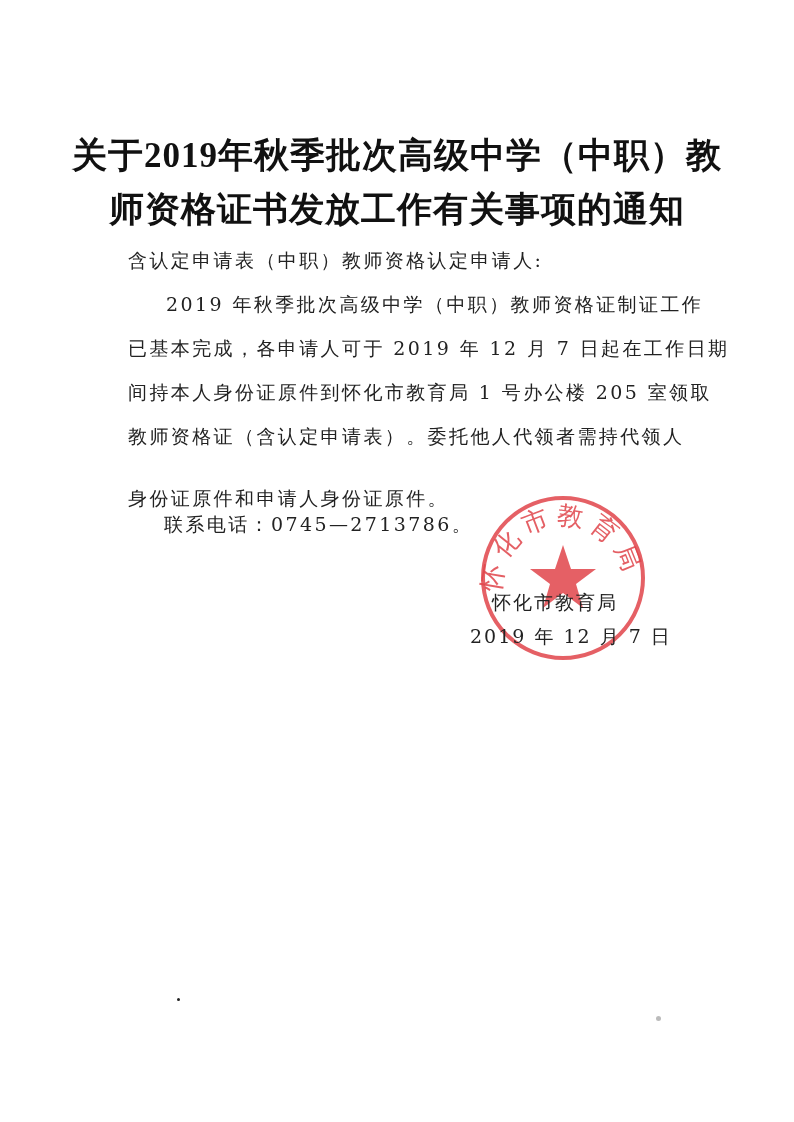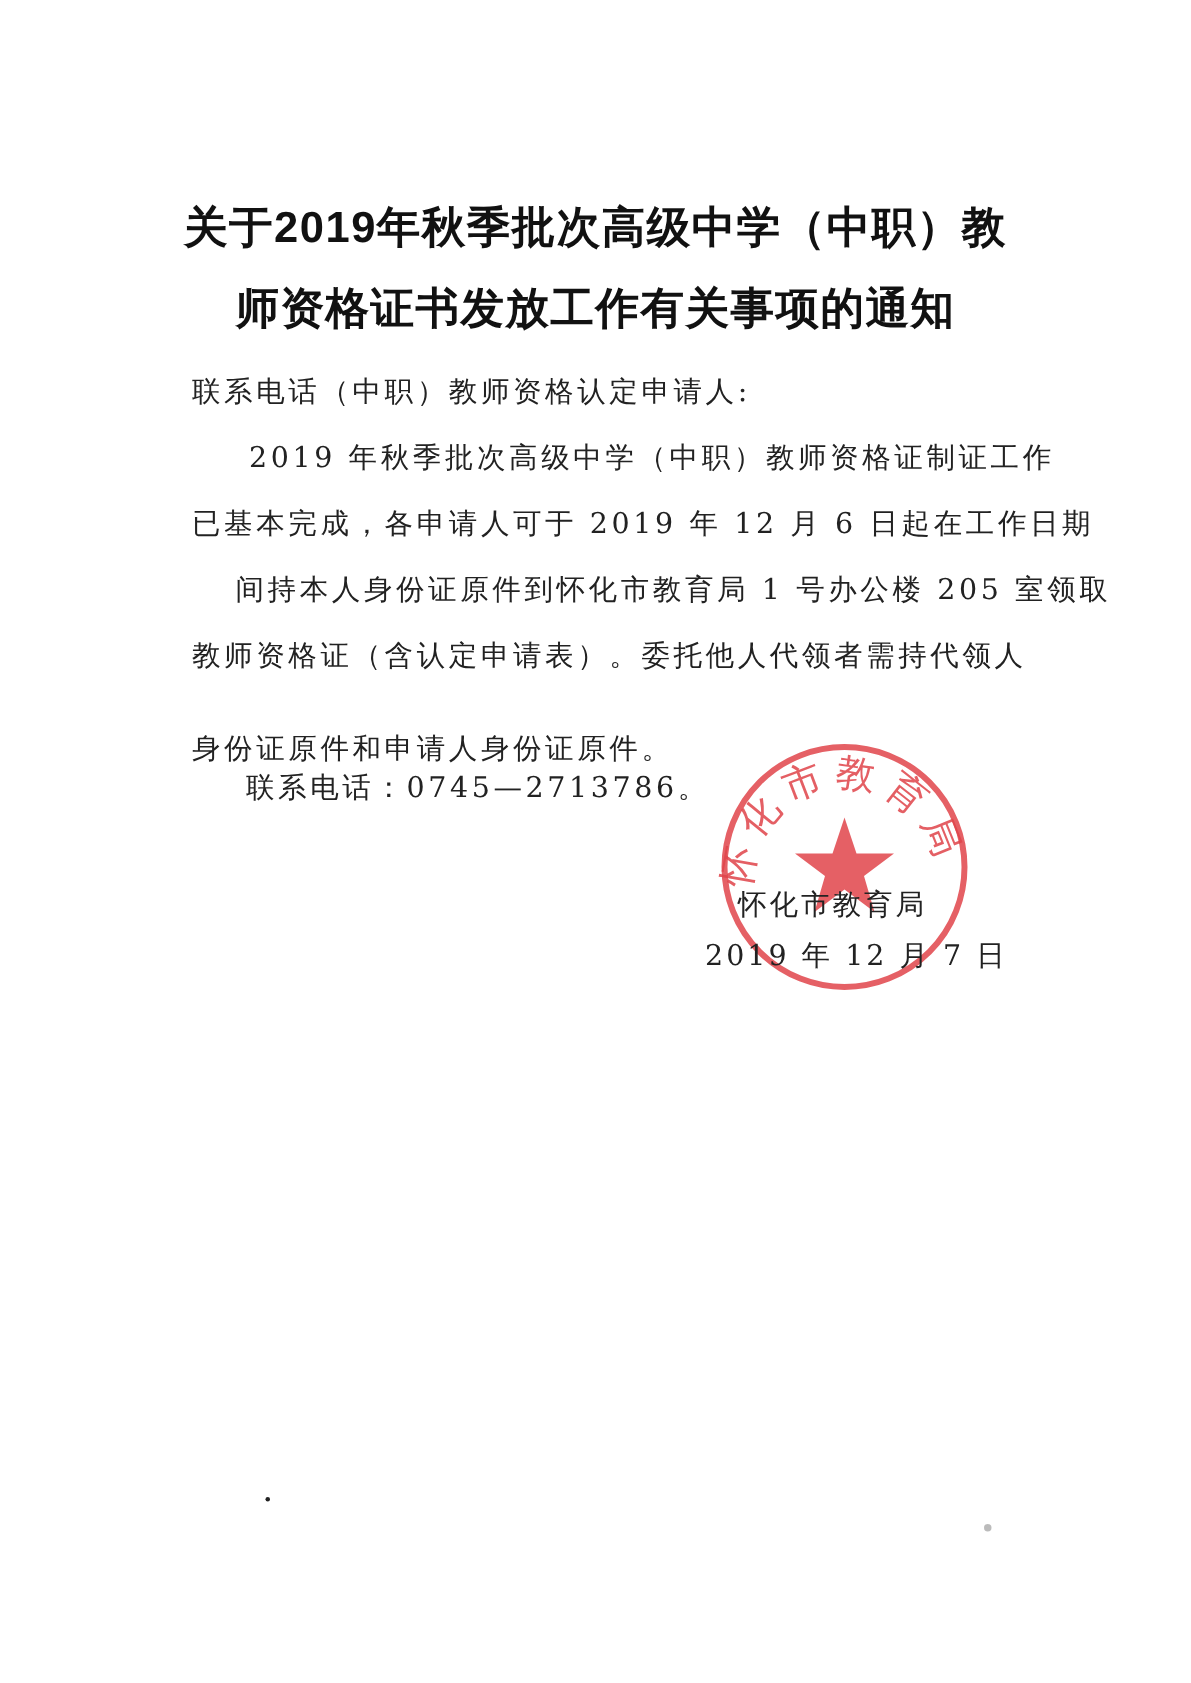--- a/index.html
+++ b/index.html
@@ -2,21 +2,21 @@
 <html><head>
 <meta charset="utf-8">
 <style>
   html, body { margin: 0; padding: 0; }
   body {
     width: 794px; height: 1122px; background: #ffffff; position: relative; overflow: hidden;
     font-family: "DejaVu Serif", "Liberation Serif", serif; color: #1e1e1e;
   }
   .title {
     position: absolute; left: 0; width: 794px; text-align: center;
-    font-family: Liberation Sans, sans-serif; font-weight: bold; font-size: 29px; color: #111;
+    font-family: Liberation Serif, serif; font-weight: bold; font-size: 35px; color: #111;
     letter-spacing: 1px;
   }
   .t1 { top: 132px; }
   .t2 { top: 175px; margin-top: 11px; }
   .line {
     position: absolute; font-size: 19px; letter-spacing: 2.4px; white-space: nowrap; color: #222;
   }
   .stamp {
     position: absolute; left: 478px; top: 493px; width: 170px; height: 170px;
   }
@@ -24,25 +24,25 @@
   .dot { position: absolute; left: 177px; top: 998px; width: 3px; height: 3px; background: #222; border-radius: 50%; }
   .speck { position: absolute; left: 656px; top: 1016px; width: 5px; height: 5px; background: #bbb; border-radius: 50%; }
 </style>
 </head>
 <body>
 
 <div>
   <div class="title t1">关于2019年秋季批次高级中学（中职）教</div>
   <div class="title t2">师资格证书发放工作有关事项的通知</div>
 
-  <div class="line" style="left:128px; top:248px;">联系电话（中职）教师资格认定申请人:</div>
+  <div class="line" style="left:128px; top:248px;">含认定申请表（中职）教师资格认定申请人:</div>
 
   <div class="line" style="left:166px; top:292px;">2019 年秋季批次高级中学（中职）教师资格证制证工作</div>
-  <div class="line" style="left:128px; top:336px;">已基本完成，各申请人可于 2019 年 12 月 6 日起在工作日期</div>
-  <div class="line" style="left:128px; top:380px;margin-left:29px;">间持本人身份证原件到怀化市教育局 1 号办公楼 205 室领取</div>
+  <div class="line" style="left:128px; top:336px;">已基本完成，各申请人可于 2019 年 12 月 7 日起在工作日期</div>
+  <div class="line" style="left:128px; top:380px;">间持本人身份证原件到怀化市教育局 1 号办公楼 205 室领取</div>
   <div class="line" style="left:128px; top:424px;">教师资格证（含认定申请表）。委托他人代领者需持代领人</div>
   <div class="line" style="left:128px; top:486px;">身份证原件和申请人身份证原件。</div>
 
   <div class="line" style="left:164px; top:512px;">联系电话：0745—2713786。</div>
 
   <div class="stamp">
     <svg width="170" height="170" viewBox="0 0 170 170">
       <defs>
         <path id="arc" d="M 28 118 A 62 62 0 1 1 142 118"></path>
       </defs>

